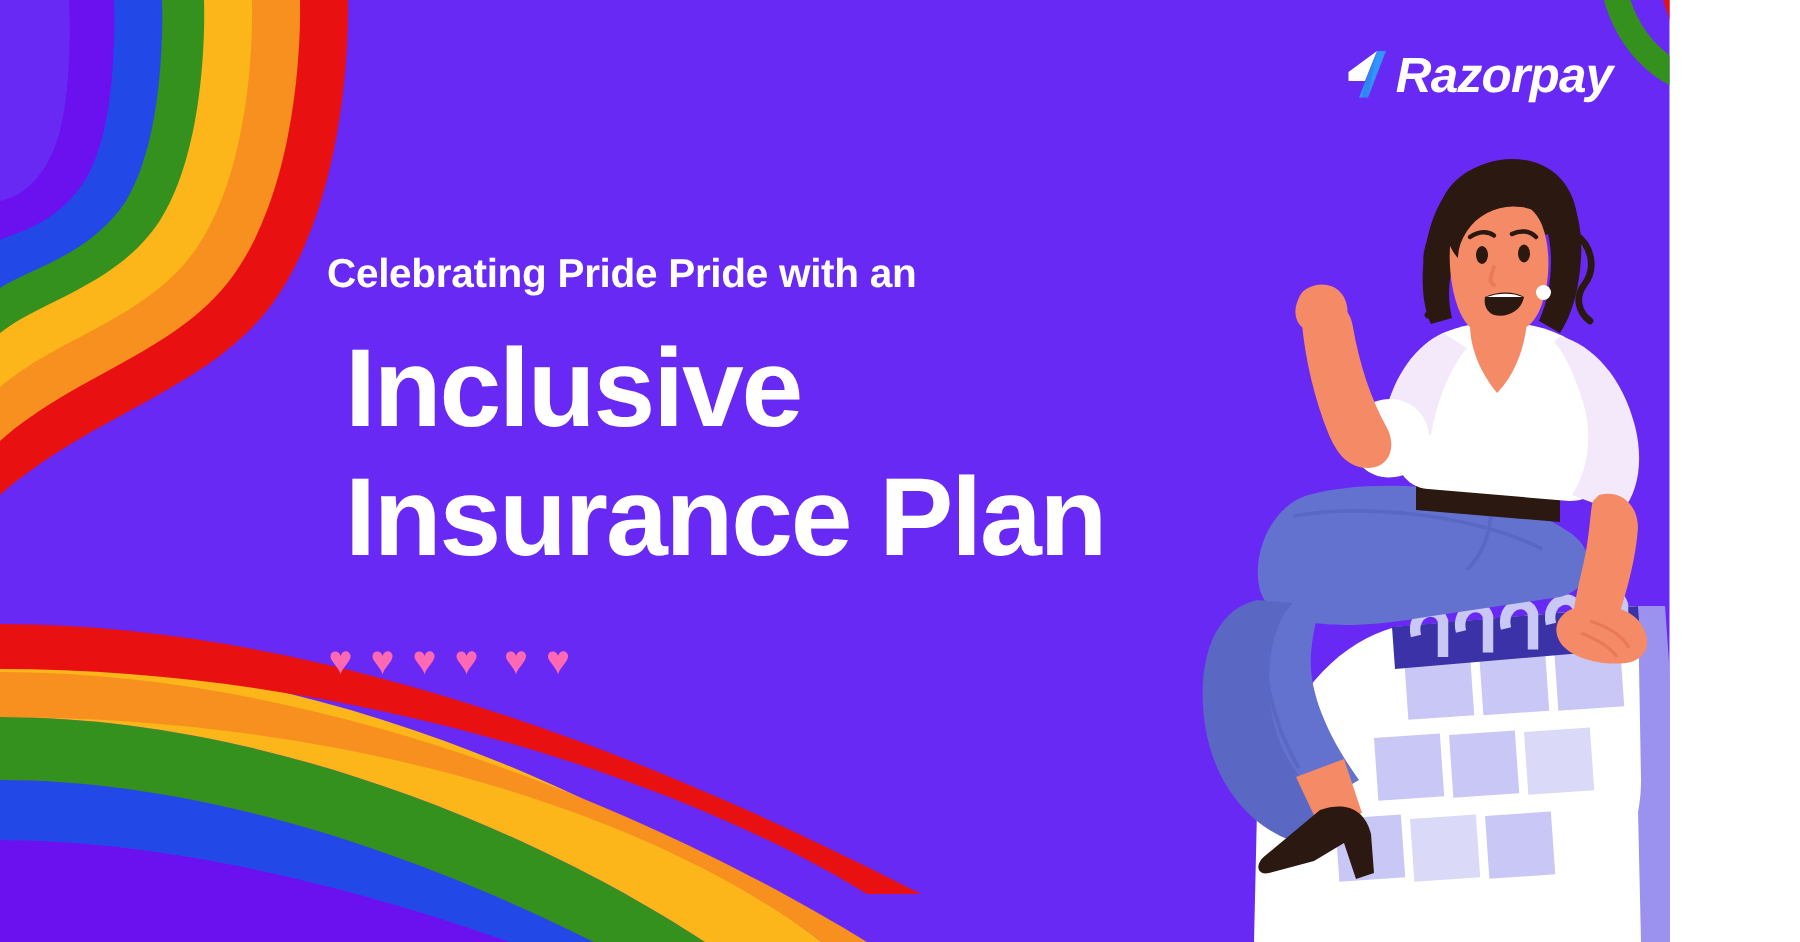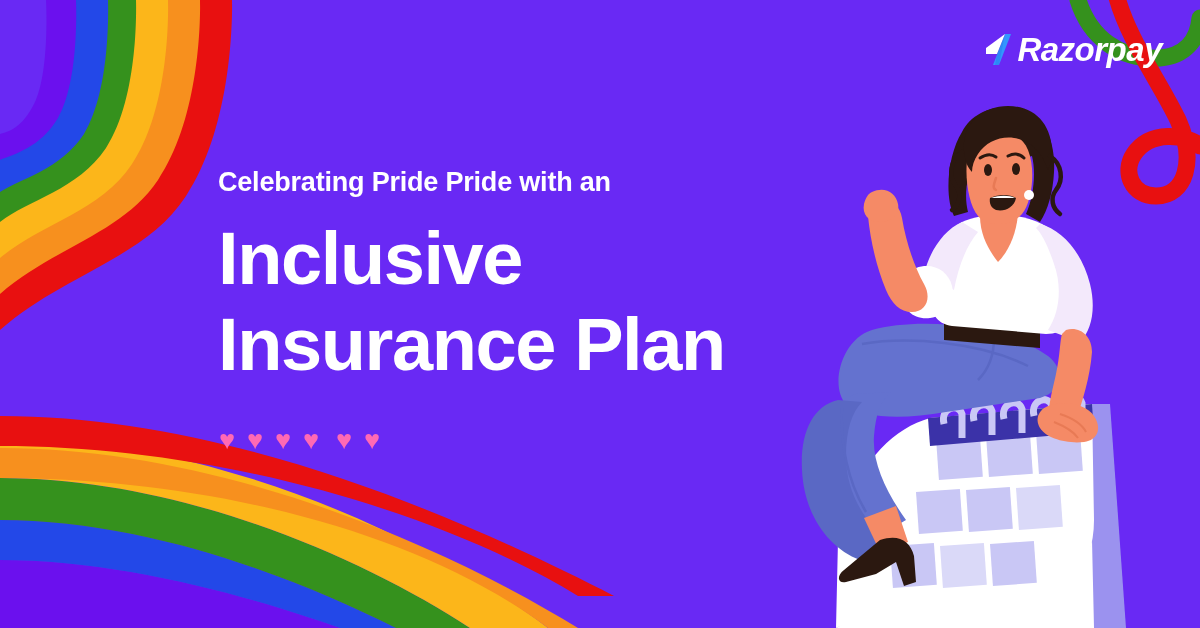--- a/index.html
+++ b/index.html
@@ -2,21 +2,21 @@
 <html><head>
 <meta charset="utf-8">
 <style>
   html, body {
     margin: 0;
     padding: 0;
     background: #ffffff;
   }
   #banner {
     position: relative;
-    width: 1200px;
+    width: 1113px;
     height: 628px;
     overflow: hidden;
     background: #6929f4;
     font-family: "Liberation Sans", sans-serif;
   }
   .layer {
     position: absolute;
     top: 0;
     left: 0;
     width: 1200px;
@@ -55,21 +55,21 @@
     letter-spacing: -0.2px;
     margin: 0 0 18px 0;
     line-height: 1.1;
   }
   #headline {
     color: #ffffff;
     font-size: 74px;
     font-weight: bold;
     letter-spacing: -1.4px;
     line-height: 1.17;
-    margin: 0;
+    margin: 12px;
     white-space: pre-line;
   }
   #hearts {
     position: absolute;
     left: 219px;
     top: 425px;
     z-index: 30;
     display: flex;
     align-items: center;
   }

